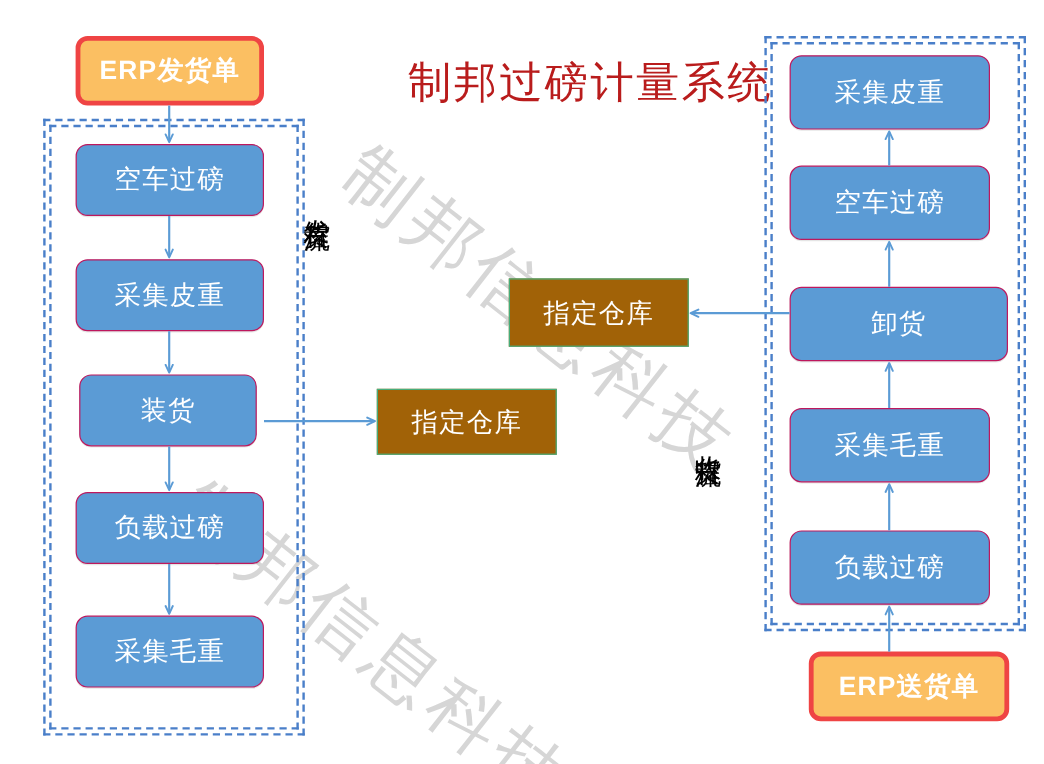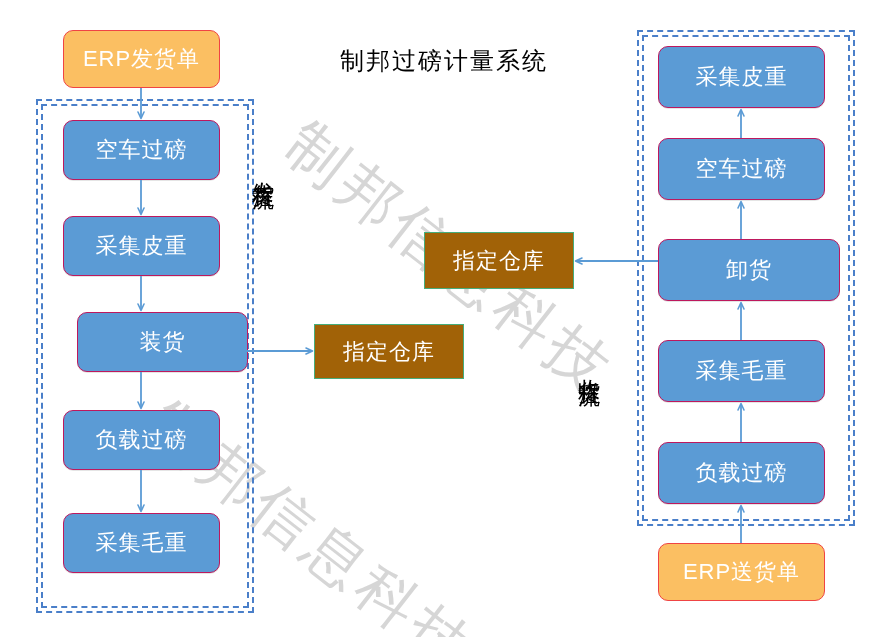--- a/index.html
+++ b/index.html
@@ -49,22 +49,23 @@
     user-select:none;
   }
   .node-blue{
     background:#5b9bd5;
     border:1px solid #be185d;
     border-radius:10px;
     box-shadow:0 1px 0 rgba(0,0,0,.10);
   }
   .node-orange{
     background:#fbbf62;
-    border:1px solid #ef4444;
+    border:4px solid #ef4444;
     border-radius:10px;
+    font-weight:bold;
   }
   .node-green{
     background:#a16207;
     border:1px solid #46ad7b;
     border-radius:0px;
   }
 
   
   .vlabel{
     position:absolute;
@@ -74,22 +75,22 @@
     font-size:22px;
     letter-spacing:2px;
     line-height:1;
     user-select:none;
     font-family:"DejaVu Sans",sans-serif;
   }
 
   
   .title{
     position:absolute;
-    color:#000000;
-    font-size:24px;
+    color:#b91c1c;
+    font-size:36px;
     letter-spacing:2px;
     white-space:nowrap;
     user-select:none;
     font-family:"DejaVu Sans",sans-serif;
   }
 
   
   #arrows{position:absolute;left:0;top:0;width:870px;height:637px;pointer-events:none;}
 </style>
 </head>
@@ -113,21 +114,21 @@
   </div>
 
   <div class="node node-blue" style="left:63px;top:120px;width:157px;height:60px;">
     <span>空车过磅</span>
   </div>
 
   <div class="node node-blue" style="left:63px;top:216px;width:157px;height:60px;">
     <span>采集皮重</span>
   </div>
 
-  <div class="node node-blue" style="left:77px;top:312px;width:171px;height:60px;">
+  <div class="node node-blue" style="left:66px;top:312px;width:148px;height:60px;">
     <span>装货</span>
   </div>
 
   <div class="node node-blue" style="left:63px;top:410px;width:157px;height:60px;">
     <span>负载过磅</span>
   </div>
 
   <div class="node node-blue" style="left:63px;top:513px;width:157px;height:60px;">
     <span>采集毛重</span>
   </div>
@@ -155,21 +156,21 @@
   </div>
 
   <div class="node node-blue" style="left:658px;top:340px;width:167px;height:62px;">
     <span>采集毛重</span>
   </div>
 
   <div class="node node-blue" style="left:658px;top:442px;width:167px;height:62px;">
     <span>负载过磅</span>
   </div>
 
-  <div class="node node-orange" style="left:658px;top:543px;width:167px;height:58px;">
+  <div class="node node-orange" style="left:674px;top:543px;width:167px;height:58px;">
     <span>ERP送货单</span>
   </div>
 
   <div class="vlabel" style="left:578px;top:362px;">收货流程</div>
 
   <svg id="arrows" viewBox="0 0 870 637">
     <defs>
       <marker id="ah" markerWidth="10" markerHeight="10" refX="7" refY="4" orient="auto" markerUnits="userSpaceOnUse">
         <path d="M1,1 L7.5,4 L1,7" fill="none" stroke="#5b9bd5" stroke-width="1.6" stroke-linecap="round" stroke-linejoin="round"></path>
       </marker>

